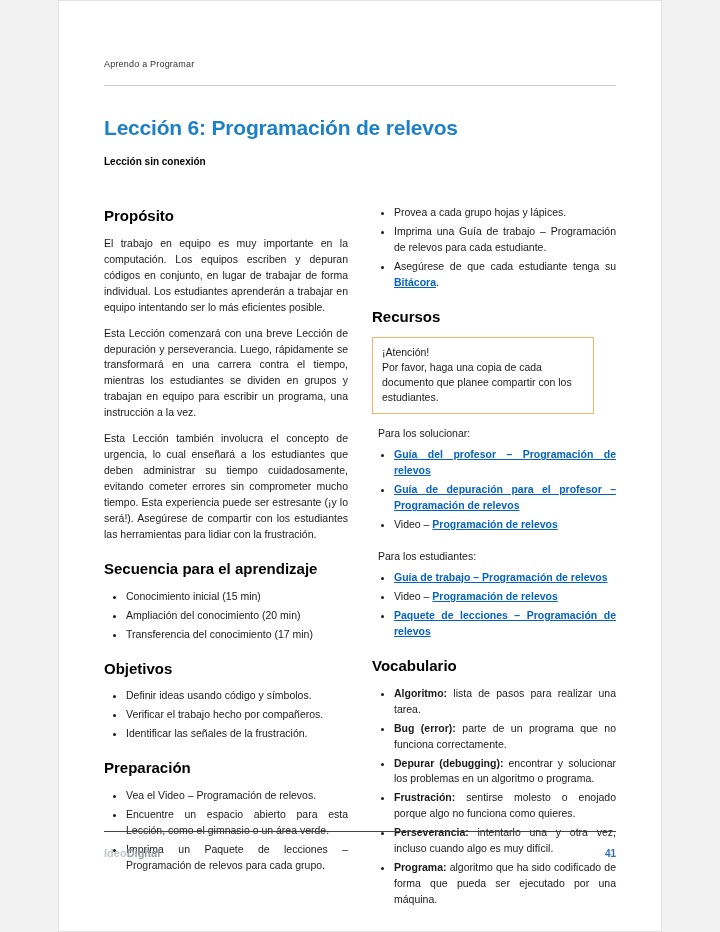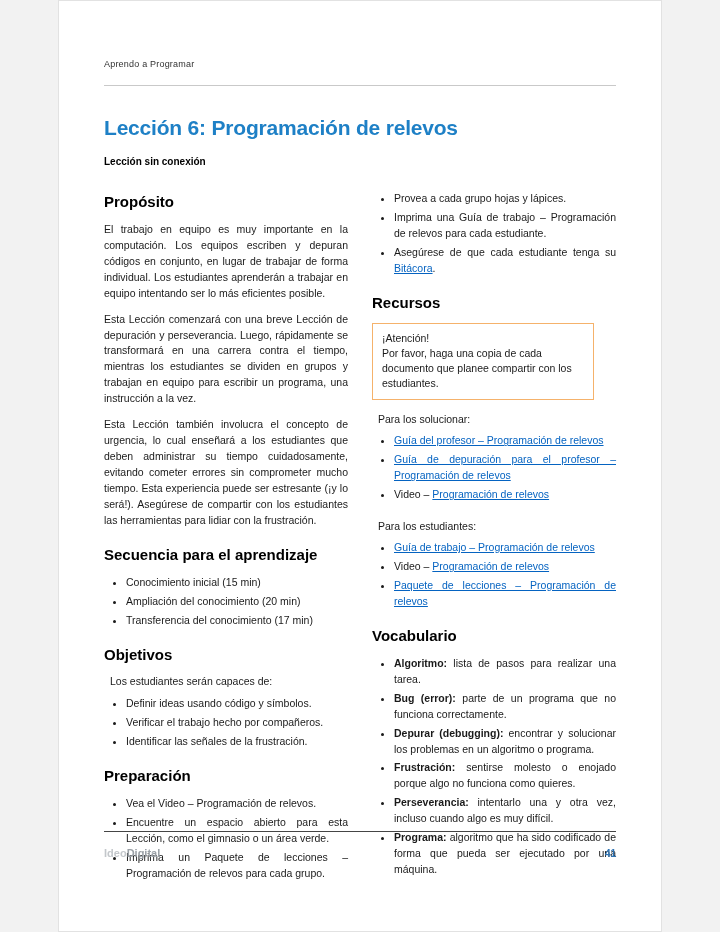--- a/index.html
+++ b/index.html
@@ -12,28 +12,28 @@
     background: #ffffff;
     border: 1px solid #e2e2e2;
     padding: 58px 45px 0 45px;
     overflow: hidden;
     color: #1a1a1a;
   }
   .brand-header { font-size: 9px; color: #333; letter-spacing: 0.2px; }
   .header-rule { border: none; border-top: 1px solid #c9c9c9; margin: 16px 0 0 0; }
   h1.title { color: #1e80c6; font-size: 21px; font-weight: bold; margin-top: 30px; letter-spacing: -0.2px; }
   .subtitle { font-size: 10px; font-weight: bold; color: #000; margin-top: 16px; }
-  .columns { display: flex; gap: 24px; margin-top: 24px; }
+  .columns { display: flex; gap: 24px; margin-top: 38px; }
   .col { width: 300px; font-size: 10.5px; line-height: 1.52; }
   .col > :first-child { margin-top: 0; }
   h2.sect { font-size: 15px; font-weight: bold; color: #000; margin: 15px 0 8px 0; }
   p.body { text-align: justify; margin-bottom: 10px; }
   ul.bullets { padding-left: 22px; margin: 2px 0 8px 0; list-style: disc; }
   ul.bullets li { margin-bottom: 3px; text-align: justify; }
-  .lnk { color: #0563c1; text-decoration: underline; cursor: pointer; }
+  .lnk { color: #0563c1; text-decoration: underline; cursor: pointer; font-weight: bold; }
   .attention-box { border: 1px solid #f5b26b; padding: 7px 9px 8px 9px; margin: 6px 22px 12px 0; font-size: 10.5px; line-height: 1.45; }
   .group-label { margin: 8px 0 5px 6px; }
   .group-label.spaced { margin-top: 16px; }
   .intro-line { margin: 2px 0 6px 6px; }
   b.term { font-weight: bold; }
   .footer {
     position: absolute; left: 45px; right: 45px; bottom: 72px;
     border-top: 1px solid #454545; padding-top: 15px;
     display: flex; justify-content: space-between; align-items: baseline;
   }
@@ -62,21 +62,20 @@
       <p class="body">Esta Lección también involucra el concepto de urgencia, lo cual enseñará a los estudiantes que deben administrar su tiempo cuidadosamente, evitando cometer errores sin comprometer mucho tiempo. Esta experiencia puede ser estresante (¡y lo será!). Asegúrese de compartir con los estudiantes las herramientas para lidiar con la frustración.</p>
 
       <h2 class="sect">Secuencia para el aprendizaje</h2>
       <ul class="bullets">
         <li>Conocimiento inicial (15 min)</li>
         <li>Ampliación del conocimiento (20 min)</li>
         <li>Transferencia del conocimiento (17 min)</li>
       </ul>
 
       <h2 class="sect">Objetivos</h2>
-      <div class="intro-line">Los estudiantes serán capaces de:</div>
       <ul class="bullets">
         <li>Definir ideas usando código y símbolos.</li>
         <li>Verificar el trabajo hecho por compañeros.</li>
         <li>Identificar las señales de la frustración.</li>
       </ul>
 
       <h2 class="sect">Preparación</h2>
       <ul class="bullets">
         <li>Vea el Video – Programación de relevos.</li>
         <li>Encuentre un espacio abierto para esta Lección, como el gimnasio o un área verde.</li>

